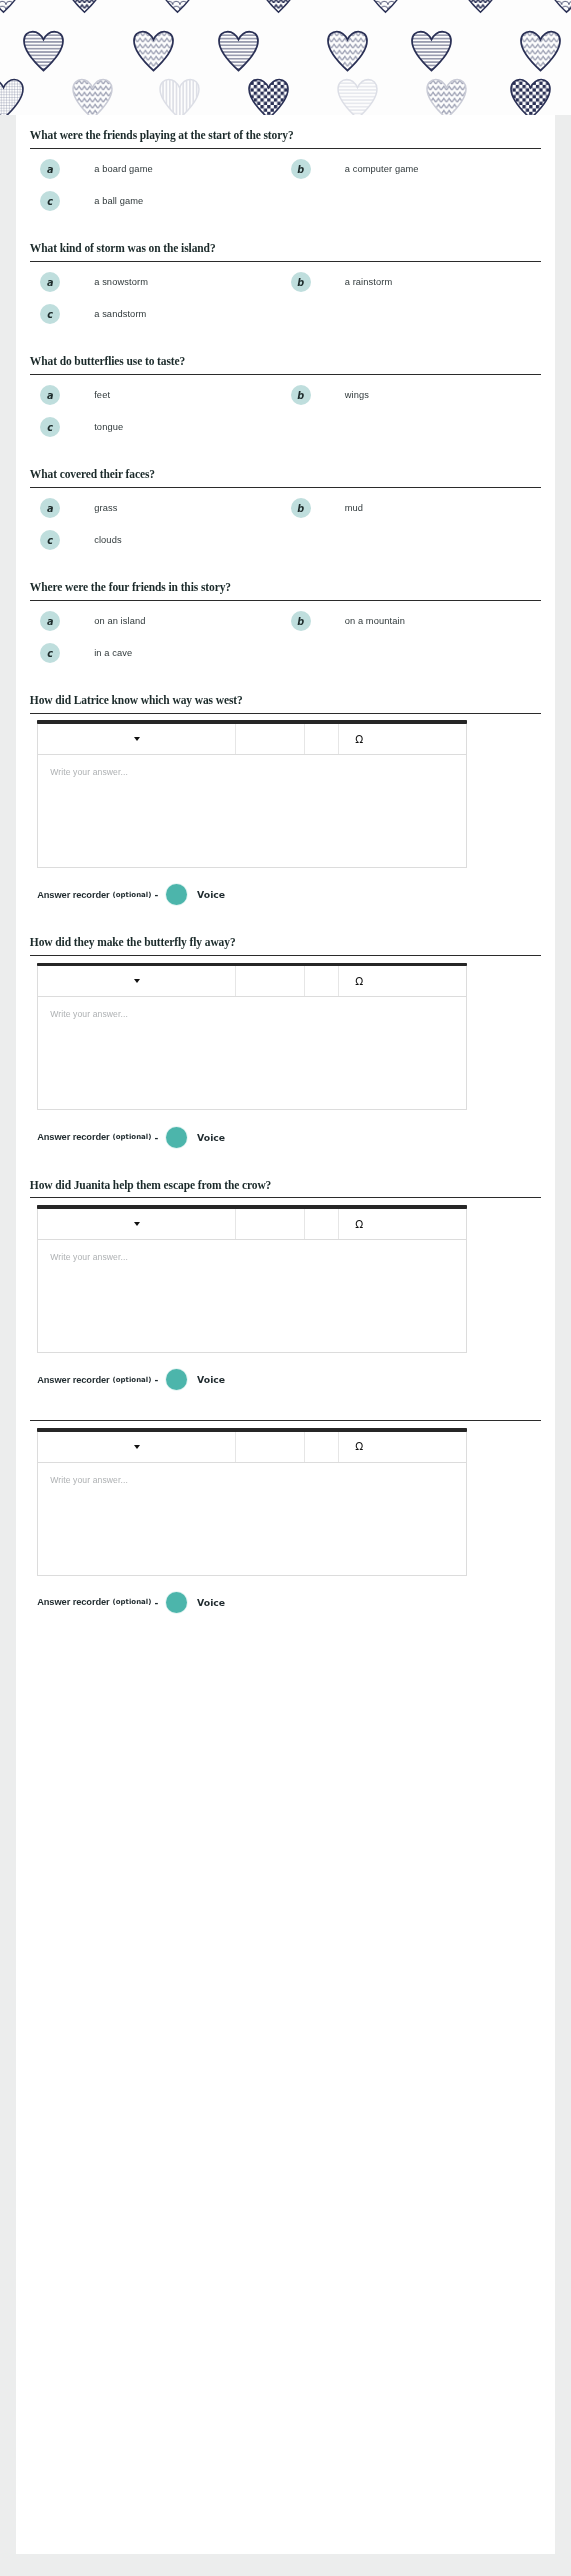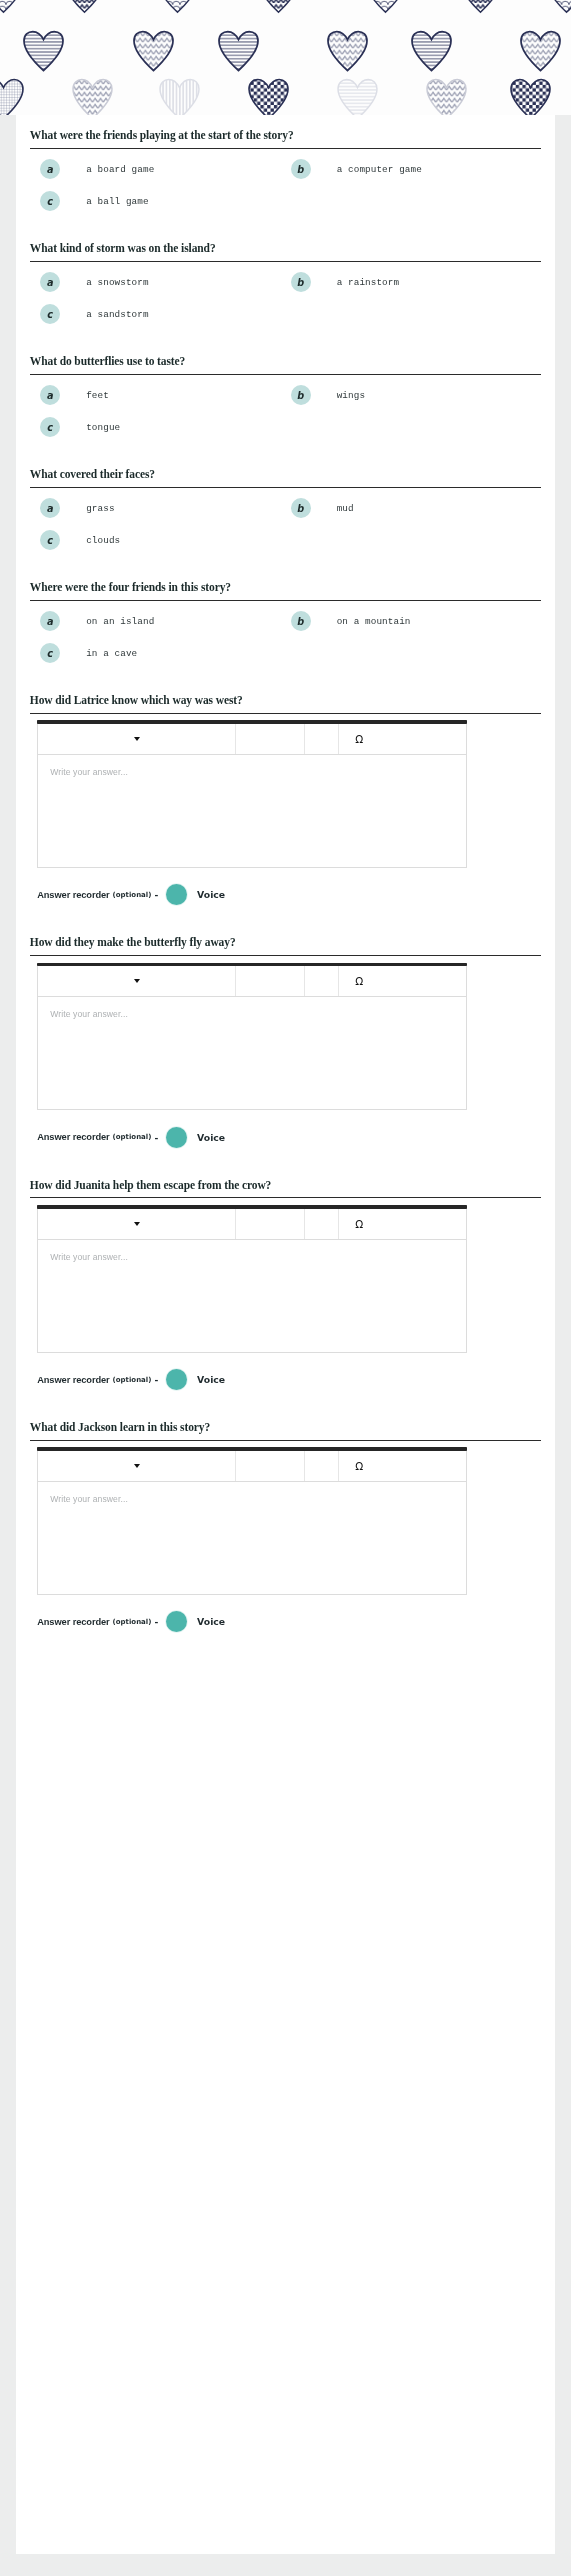--- a/index.html
+++ b/index.html
@@ -67,22 +67,22 @@
     border-radius:50%;
     background:#bfdedd;
     display:flex; align-items:center; justify-content:center;
     font-family:"DejaVu Sans", sans-serif;
     font-size:9.7px;
     font-style:italic;
     font-weight:600;
     color:#1d2b2b;
   }
   .choice-label {
-    margin-left:26px;
-    font-family:Liberation Mono, monospace;
+    margin-left:34px;
+    font-family:Liberation Sans, sans-serif;
     font-size:9.3px;
     color:#30393b;
     letter-spacing:0.1px;
   }
 
   .q-gap { height:18px; }
 
   
   .editor { margin:6.7px 0 0 7.4px; width:430px; }
   .editor-topbar {
@@ -554,21 +554,20 @@
         <div class="recorder">
           <span class="rec-strong">Answer recorder</span>
           <span class="rec-opt">(optional)</span>
           <span class="rec-dash">-</span>
           <span class="rec-dot"></span>
           <span class="rec-voice">Voice</span>
         </div>
         <div class="block-spacer"></div>
       </div>
       <div class="q-block">
-        <div class="q-title">What did Jackson learn in this story?</div>
         <hr class="q-rule">
         <div class="editor">
           <div class="editor-topbar"></div>
           <div class="editor-toolbar">
             <div class="tb-seg s1">
               <span class="caret"></span>
             </div>
             <div class="tb-seg s2"></div>
             <div class="tb-seg s3"></div>
             <div class="tb-seg s4">

